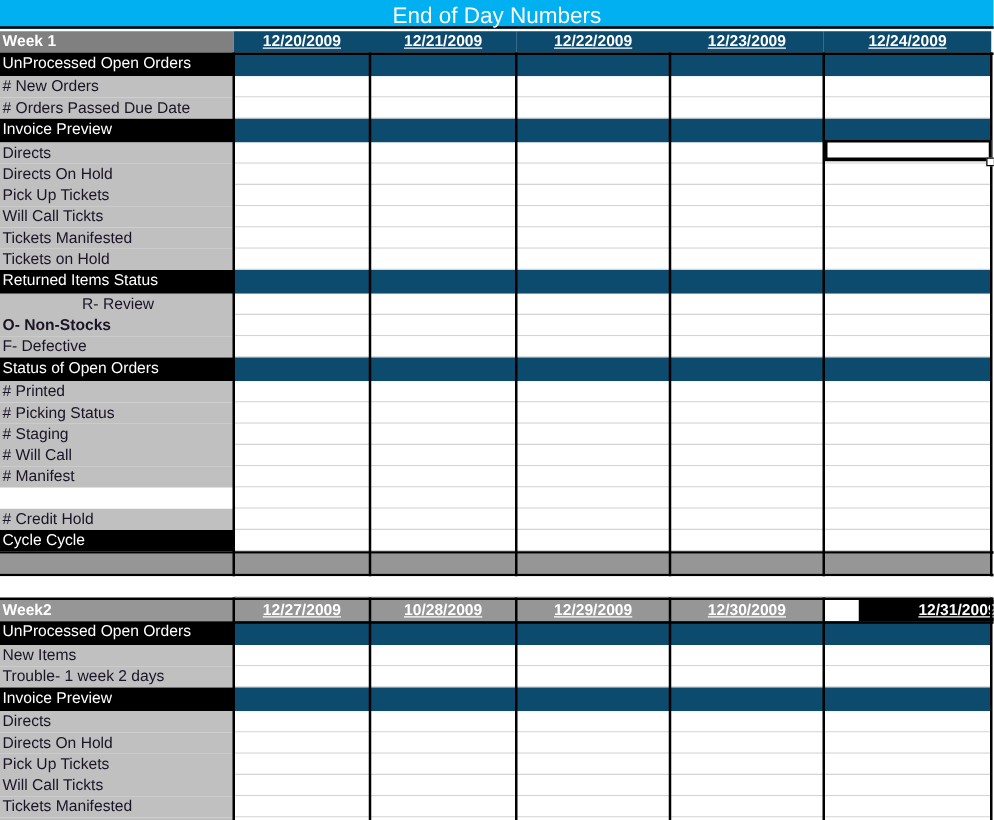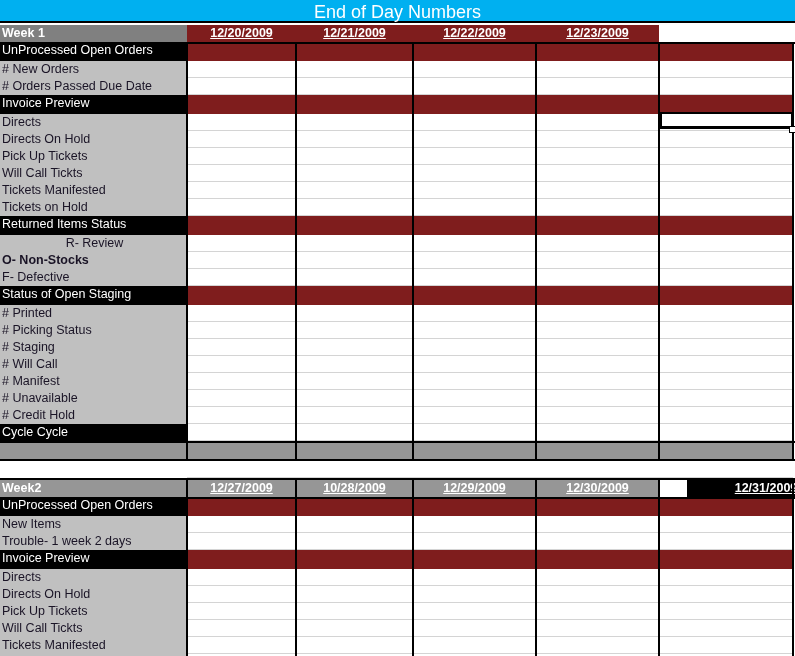--- a/index.html
+++ b/index.html
@@ -6,40 +6,41 @@
   body { width:795px; height:656px; overflow:hidden; position:relative; font-family:"Liberation Sans", sans-serif; }
   .title-bar { position:absolute; left:0; top:0; width:795px; height:23px; background:#00b0f0; color:#ffffff; font-size:18px; text-align:center; line-height:24px; border-bottom:2px solid #000; box-sizing:border-box; }
   .row { position:absolute; left:0; width:795px; height:17px; }
   .cell { position:absolute; top:0; height:100%; box-sizing:border-box; }
   .label { left:0; width:187px; font-size:12.5px; line-height:17px; padding-left:2px; white-space:nowrap; overflow:hidden; }
   .lbl-gray { background:#c0c0c0; color:#1a1426; }
   .lbl-black { background:#000000; color:#ffffff; }
   .lbl-week { background:#808080; color:#ffffff; font-weight:bold; }
   .lbl-week2 { background:#969696; color:#ffffff; font-weight:bold; }
   .data { background:#ffffff; border-bottom:1px solid #d4d4d4; }
-  .data.gray { background:#7f1d1d; border-bottom:none; }
+  .data.gray { background:#0c4a6e; border-bottom:none; }
   .data.gray2 { background:#969696; border-bottom:none; }
   .date { color:#ffffff; font-weight:bold; font-size:12.5px; text-align:center; line-height:17px; text-decoration:underline; }
   .vline { position:absolute; width:2px; background:#000; }
   .hline { position:absolute; left:0; width:795px; height:2px; background:#000; }
   .sel-box { position:absolute; left:660px; top:112px; width:133px; height:17px; border:2px solid #000; border-bottom-width:3px; box-sizing:border-box; background:#fff; }
   .sel-handle { position:absolute; left:789px; top:126px; width:5px; height:5px; background:#fff; border:1px solid #000; }
 </style>
 </head>
 <body>
 
 <div class="title-bar">End of Day Numbers</div>
 
 <div id="sheet">
     <div class="row" style="top: 25px; height: 17px;">
       <div class="cell label lbl-week">Week 1</div>
       <div class="cell date data gray" style="left: 187px; width: 109px; border-bottom: none;">12/20/2009</div>
       <div class="cell date data gray" style="left: 296px; width: 117px; border-bottom: none;">12/21/2009</div>
       <div class="cell date data gray" style="left: 413px; width: 123px; border-bottom: none;">12/22/2009</div>
       <div class="cell date data gray" style="left: 536px; width: 123px; border-bottom: none;">12/23/2009</div>
+      <div class="cell date data gray" style="left: 659px; width: 134px; border-bottom: none;">12/24/2009</div>
     </div>
     <div class="row" style="top: 42px; height: 19px;">
       <div class="cell label lbl-black">UnProcessed Open Orders</div>
       <div class="cell data gray" style="left: 187px; width: 109px;"></div>
       <div class="cell data gray" style="left: 296px; width: 117px;"></div>
       <div class="cell data gray" style="left: 413px; width: 123px;"></div>
       <div class="cell data gray" style="left: 536px; width: 123px;"></div>
       <div class="cell data gray" style="left: 659px; width: 134px;"></div>
     </div>
     <div class="row" style="top: 61px; height: 17px;">
@@ -140,21 +141,21 @@
     </div>
     <div class="row" style="top: 269px; height: 17px;">
       <div class="cell label lbl-gray">F- Defective</div>
       <div class="cell data " style="left: 187px; width: 109px;"></div>
       <div class="cell data " style="left: 296px; width: 117px;"></div>
       <div class="cell data " style="left: 413px; width: 123px;"></div>
       <div class="cell data " style="left: 536px; width: 123px;"></div>
       <div class="cell data " style="left: 659px; width: 134px;"></div>
     </div>
     <div class="row" style="top: 286px; height: 19px;">
-      <div class="cell label lbl-black">Status of Open Staging</div>
+      <div class="cell label lbl-black">Status of Open Orders</div>
       <div class="cell data gray" style="left: 187px; width: 109px;"></div>
       <div class="cell data gray" style="left: 296px; width: 117px;"></div>
       <div class="cell data gray" style="left: 413px; width: 123px;"></div>
       <div class="cell data gray" style="left: 536px; width: 123px;"></div>
       <div class="cell data gray" style="left: 659px; width: 134px;"></div>
     </div>
     <div class="row" style="top: 305px; height: 17px;">
       <div class="cell label lbl-gray"># Printed</div>
       <div class="cell data " style="left: 187px; width: 109px;"></div>
       <div class="cell data " style="left: 296px; width: 117px;"></div>
@@ -188,21 +189,20 @@
     </div>
     <div class="row" style="top: 373px; height: 17px;">
       <div class="cell label lbl-gray"># Manifest</div>
       <div class="cell data " style="left: 187px; width: 109px;"></div>
       <div class="cell data " style="left: 296px; width: 117px;"></div>
       <div class="cell data " style="left: 413px; width: 123px;"></div>
       <div class="cell data " style="left: 536px; width: 123px;"></div>
       <div class="cell data " style="left: 659px; width: 134px;"></div>
     </div>
     <div class="row" style="top: 390px; height: 17px;">
-      <div class="cell label lbl-gray"># Unavailable</div>
       <div class="cell data " style="left: 187px; width: 109px;"></div>
       <div class="cell data " style="left: 296px; width: 117px;"></div>
       <div class="cell data " style="left: 413px; width: 123px;"></div>
       <div class="cell data " style="left: 536px; width: 123px;"></div>
       <div class="cell data " style="left: 659px; width: 134px;"></div>
     </div>
     <div class="row" style="top: 407px; height: 17px;">
       <div class="cell label lbl-gray"># Credit Hold</div>
       <div class="cell data " style="left: 187px; width: 109px;"></div>
       <div class="cell data " style="left: 296px; width: 117px;"></div>

